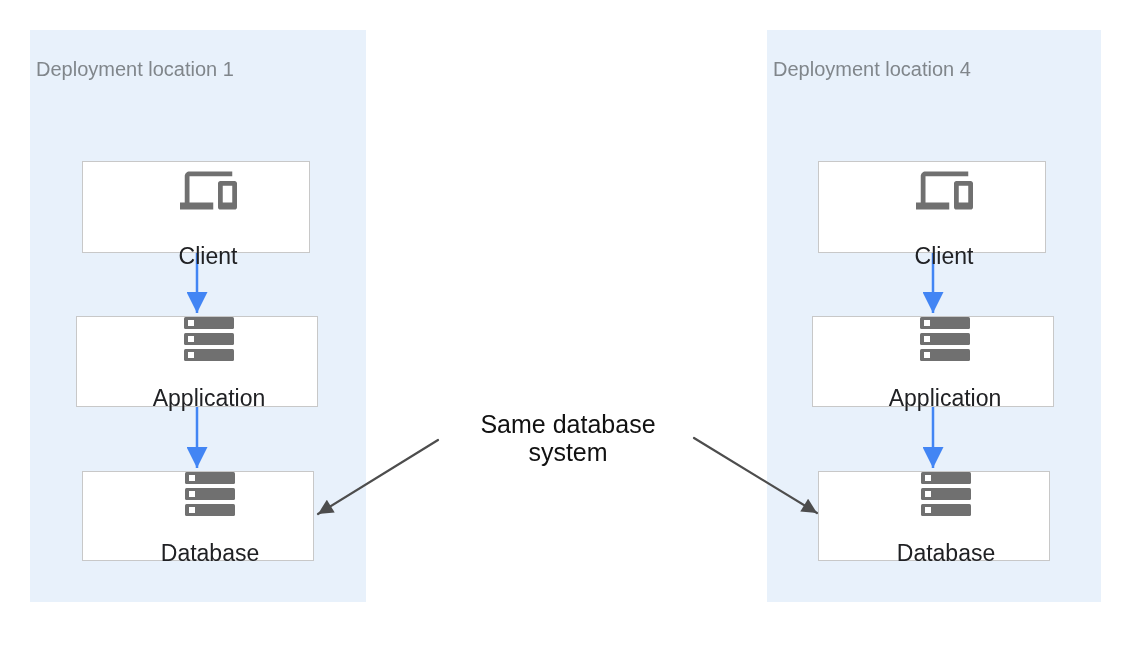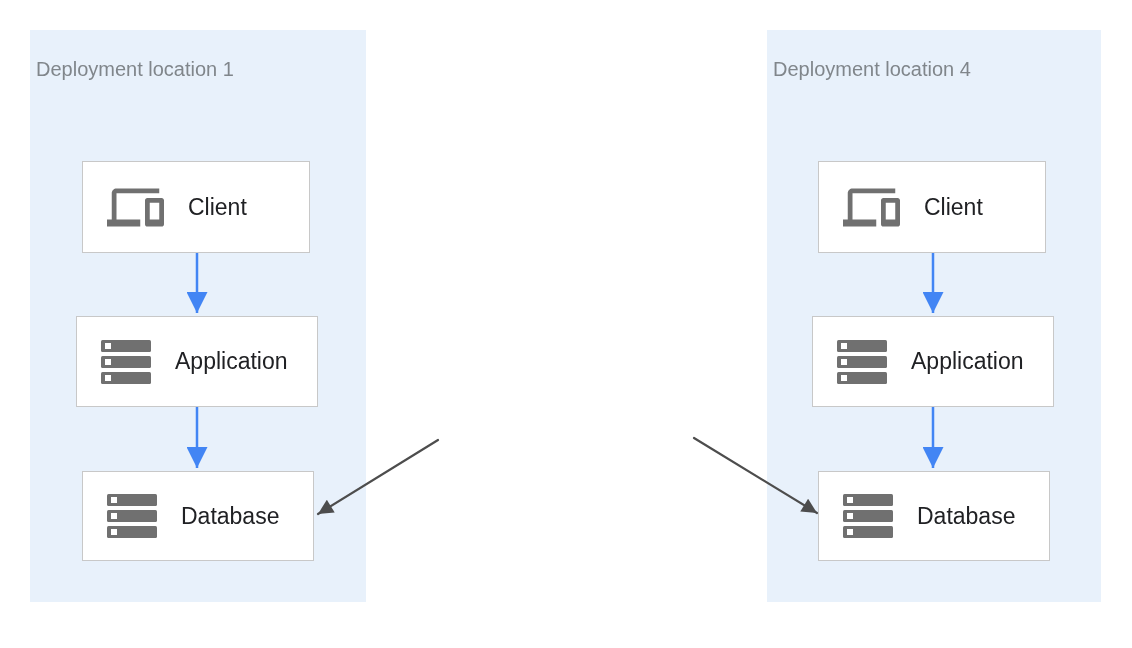--- a/index.html
+++ b/index.html
@@ -35,21 +35,21 @@
     color:var(--panel-title);
     white-space:nowrap;
     margin-top:8px;
   }
   .node{
     position:absolute;
     background:var(--node-bg);
     border:1px solid var(--node-border);
     box-sizing:border-box;
     display:flex;align-items:center;
-    padding-left:24px;gap:24px;
+    padding-left:24px;gap:24px;flex-direction:column;
   }
   .node-label{
     font-size:23px;color:var(--node-label);
     white-space:nowrap;
   }
   
   .n-client-1{left:82px;top:161px;width:228px;height:92px;}
   .n-application-1{left:76px;top:316px;width:242px;height:91px;}
   .n-database-1{left:82px;top:471px;width:232px;height:90px;}
   .n-client-2{left:818px;top:161px;width:228px;height:92px;}
@@ -163,14 +163,15 @@
       <rect class="server-bar" x="0" y="0" width="50" height="12" rx="1.5"></rect>
       <rect class="server-bar" x="0" y="16" width="50" height="12" rx="1.5"></rect>
       <rect class="server-bar" x="0" y="32" width="50" height="12" rx="1.5"></rect>
       <rect class="server-dot" x="4" y="3" width="6" height="6"></rect>
       <rect class="server-dot" x="4" y="19" width="6" height="6"></rect>
       <rect class="server-dot" x="4" y="35" width="6" height="6"></rect>
     </svg>
     <span class="node-label">Database</span>
   </div>
 
+  <div class="annotation">Same database system</div>
 
 </div>
 
 </body></html>

